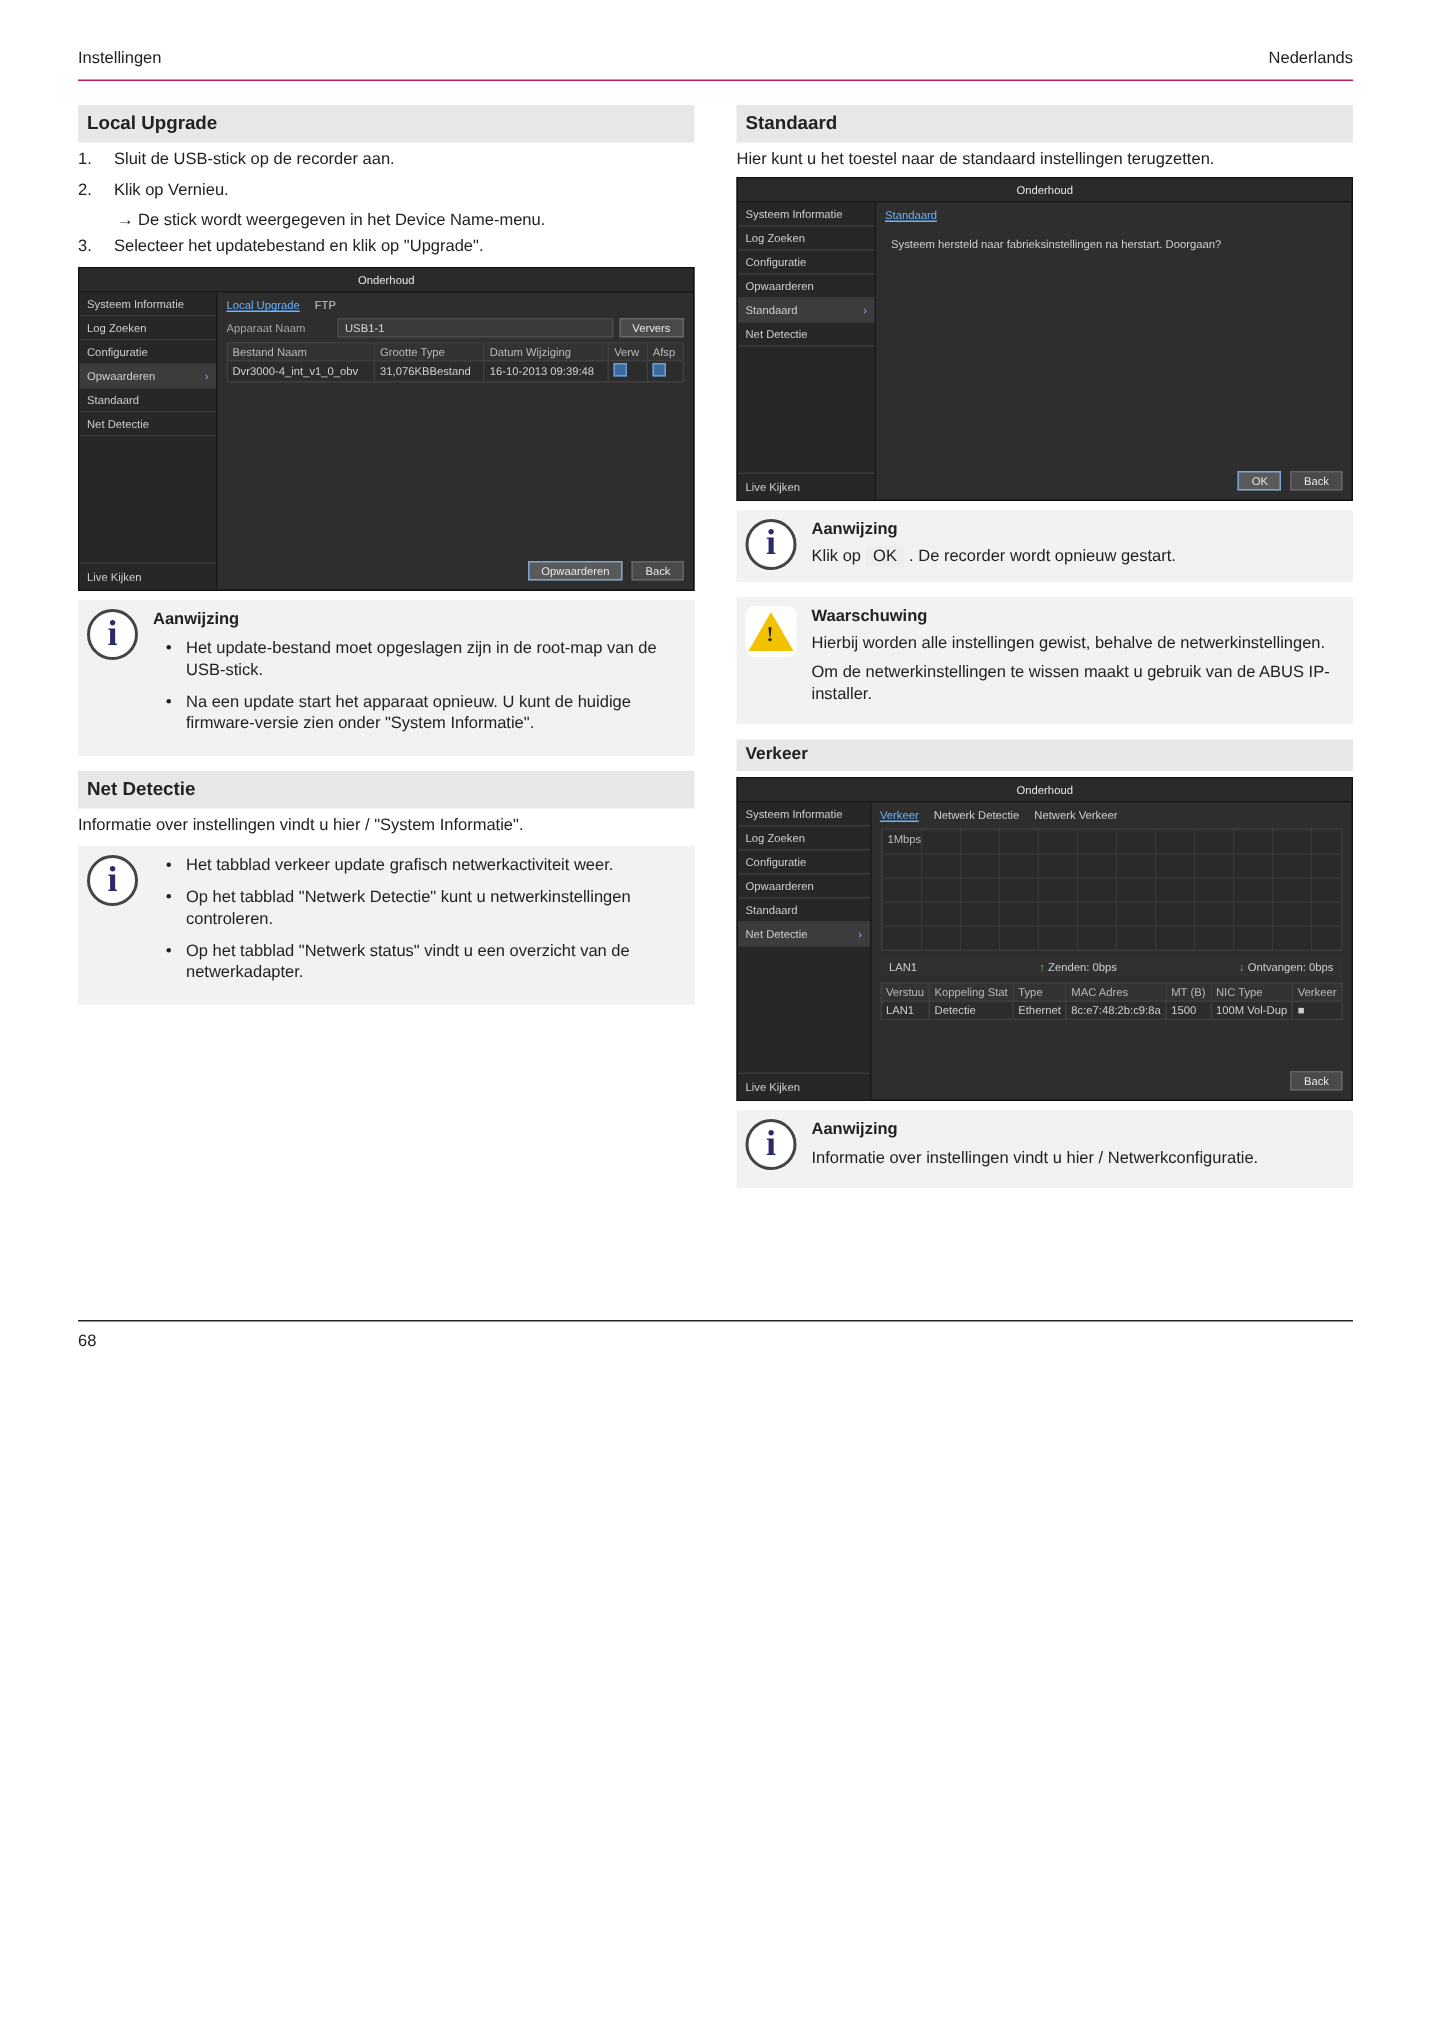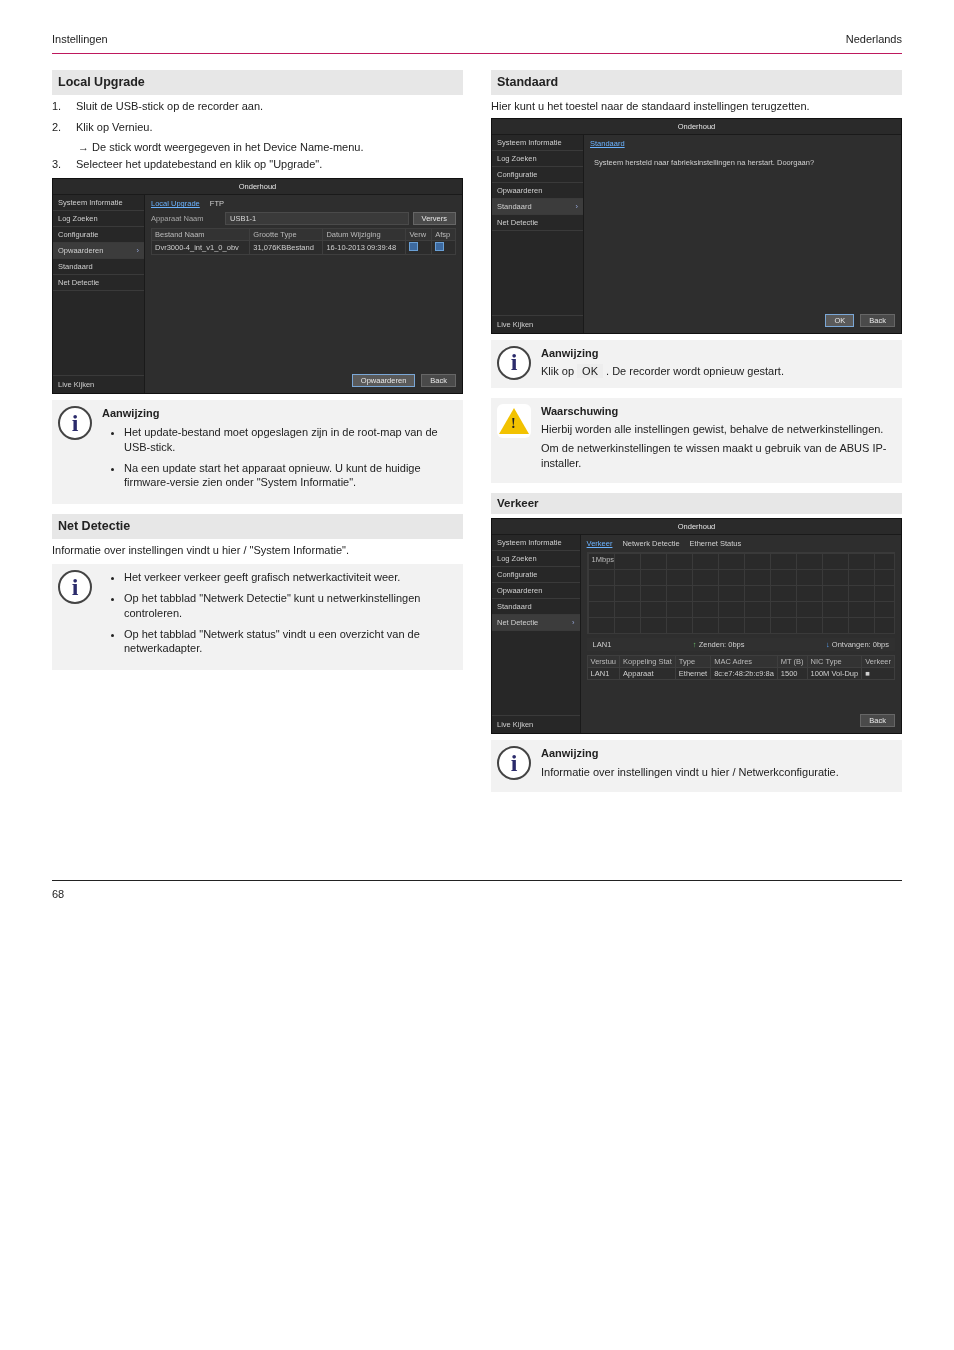--- a/index.html
+++ b/index.html
@@ -282,21 +282,21 @@
     </div>
 
     <div class="no-heading-space"></div>
     <div class="section-title">Net Detectie</div>
     <p class="plain">Informatie over instellingen vindt u hier    / "System Informatie".</p>
 
     <div class="info-box">
       <div class="info-icon">i</div>
       <div class="info-body">
         <ul>
-          <li>Het verkeer verkeer geeft grafisch netwerkactiviteit weer.</li>
+          <li>Het tabblad verkeer update grafisch netwerkactiviteit weer.</li>
           <li>Op het tabblad "Netwerk Detectie" kunt u netwerkinstellingen controleren.</li>
           <li>Op het tabblad "Netwerk status" vindt u een overzicht van de netwerkadapter.</li>
         </ul>
       </div>
     </div>
 
   </div>
 
   <div class="col">
 
@@ -367,21 +367,21 @@
             <div class="ui-side-item">Opwaarderen</div>
             <div class="ui-side-item">Standaard</div>
             <div class="ui-side-item sel">Net Detectie</div>
             <div class="ui-side-spacer"></div>
             <div class="ui-side-footer">Live Kijken</div>
           </div>
           <div class="ui-main">
             <div class="ui-tabs">
               <span class="ui-tab active">Verkeer</span>
               <span class="ui-tab">Netwerk Detectie</span>
-              <span class="ui-tab">Ethernet Status</span>
+              <span class="ui-tab">Netwerk Verkeer</span>
             </div>
             <div class="ui-chart">
               <div class="ui-chart-top">1Mbps</div>
             </div>
             <div class="ui-legend">
               <span>LAN1</span>
               <span class="ui-arrow-up">Zenden: 0bps</span>
               <span class="ui-arrow-dn">Ontvangen: 0bps</span>
             </div>
             <table class="ui-table">
@@ -390,21 +390,21 @@
                 <th>Verstuu</th>
                 <th>Koppeling Stat</th>
                 <th>Type</th>
                 <th>MAC Adres</th>
                 <th>MT (B)</th>
                 <th>NIC Type</th>
                 <th>Verkeer</th>
               </tr>
               <tr>
                 <td>LAN1</td>
-                <td>Apparaat</td>
+                <td>Detectie</td>
                 <td>Ethernet</td>
                 <td>8c:e7:48:2b:c9:8a</td>
                 <td>1500</td>
                 <td>100M Vol-Dup</td>
                 <td>■</td>
               </tr>
             </tbody>
               </table>
             <div class="ui-bottom-btns">
               <span class="ui-btn">Back</span>

